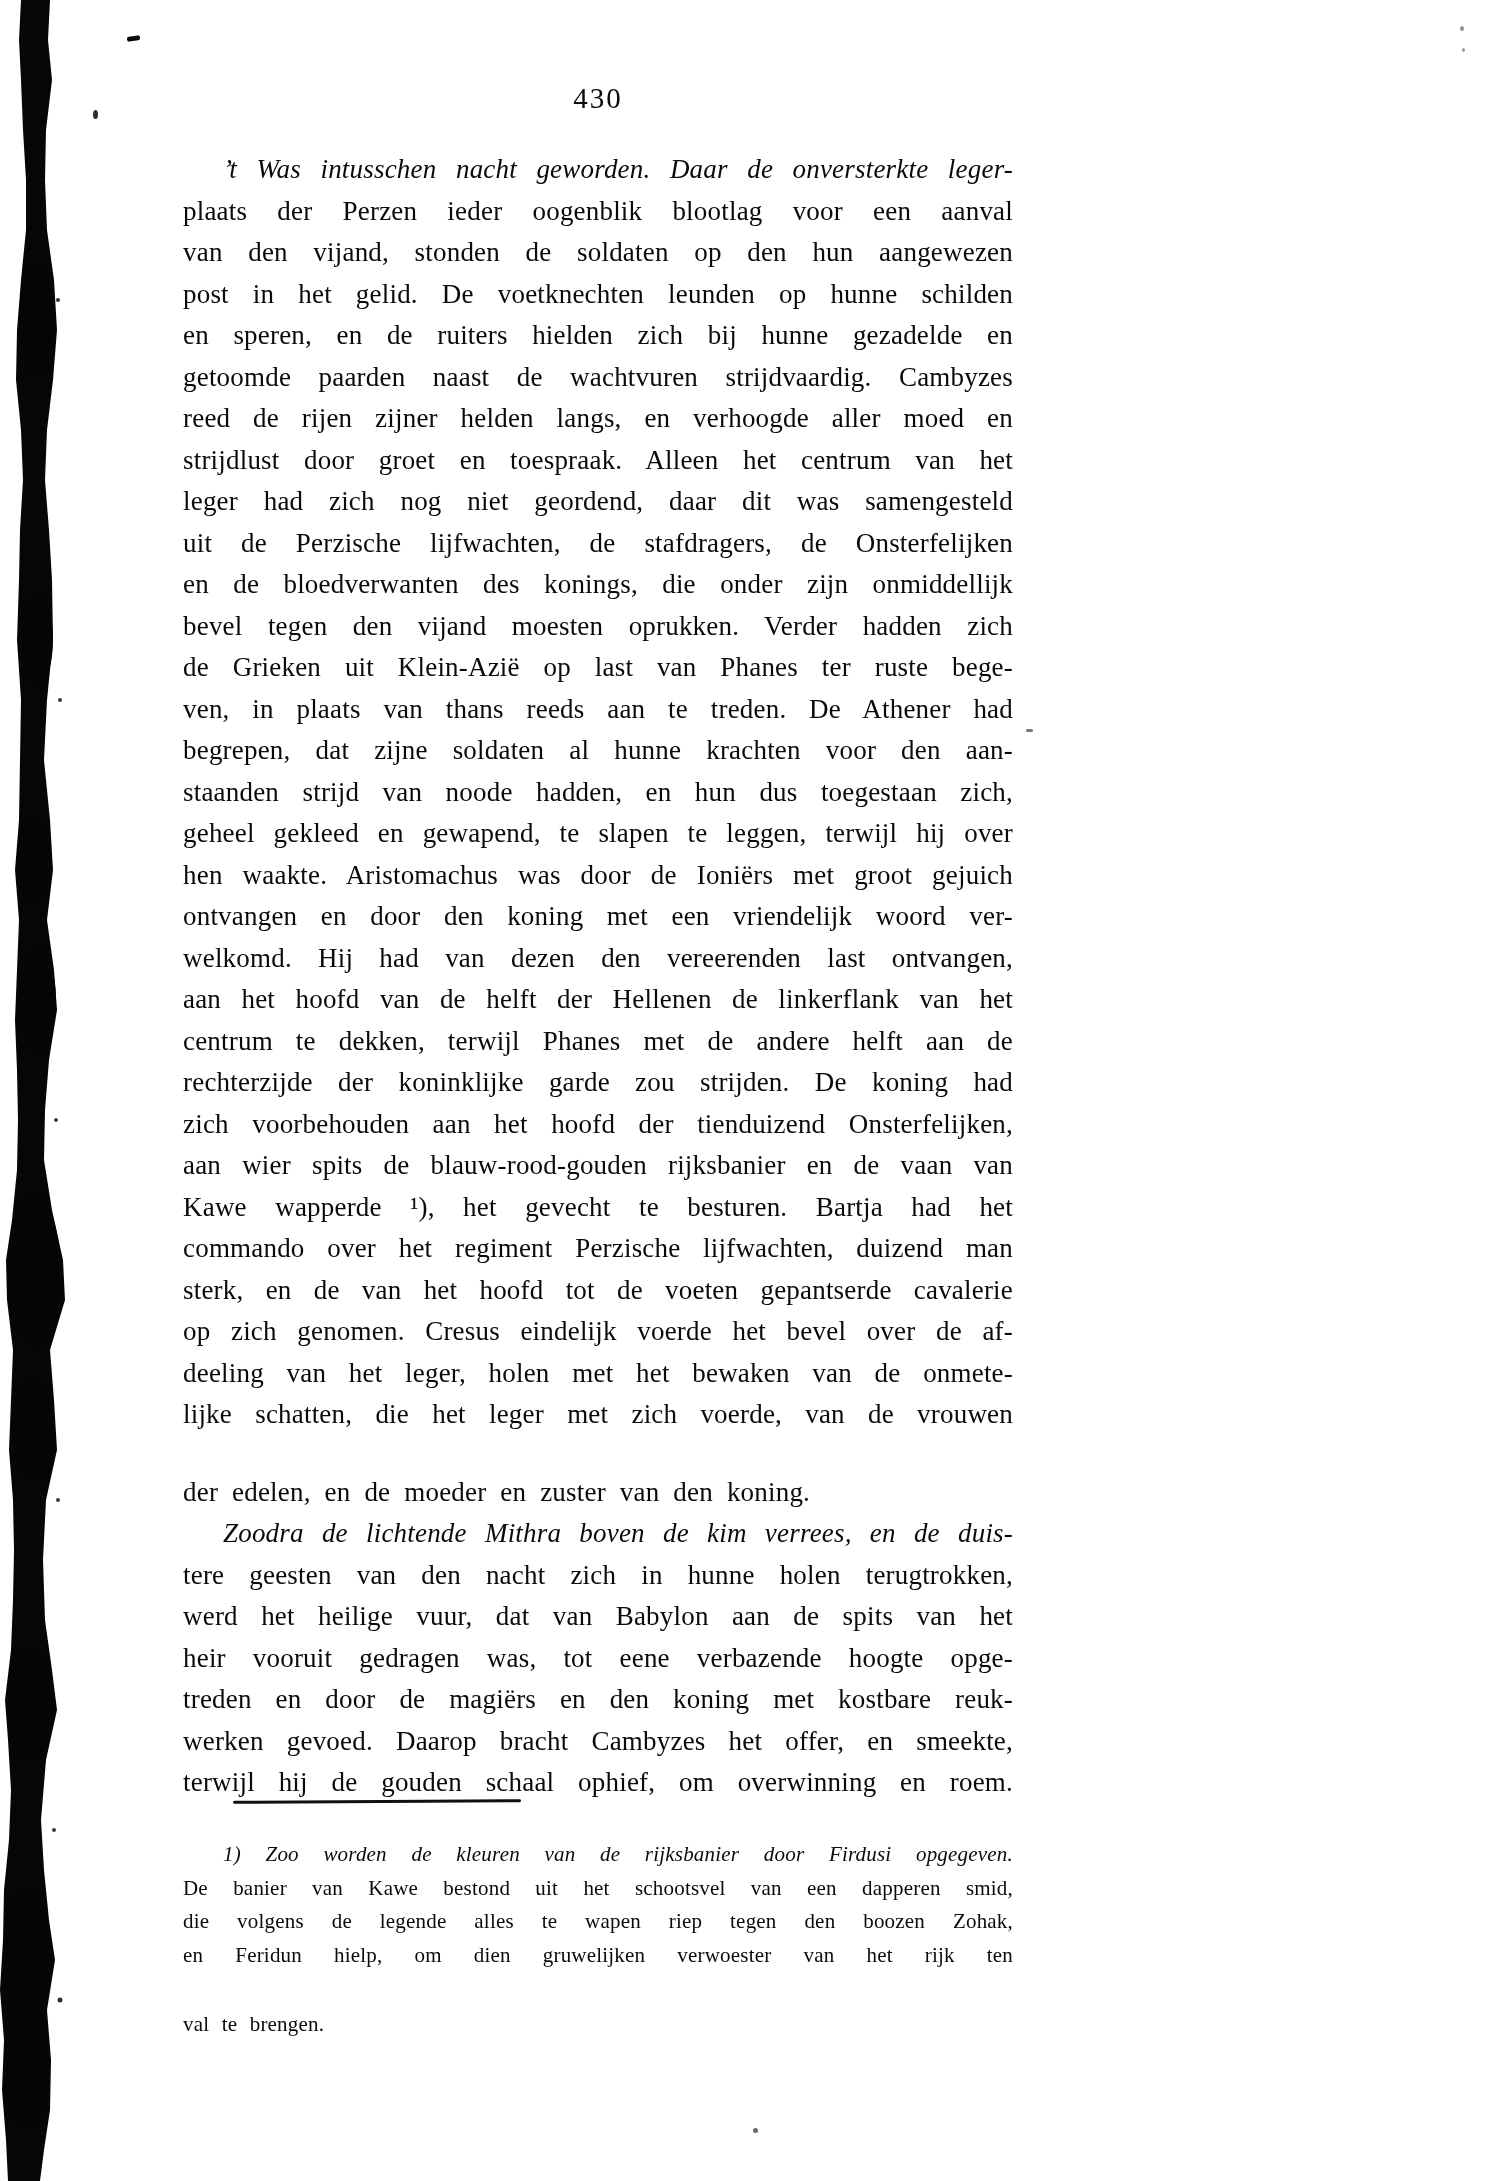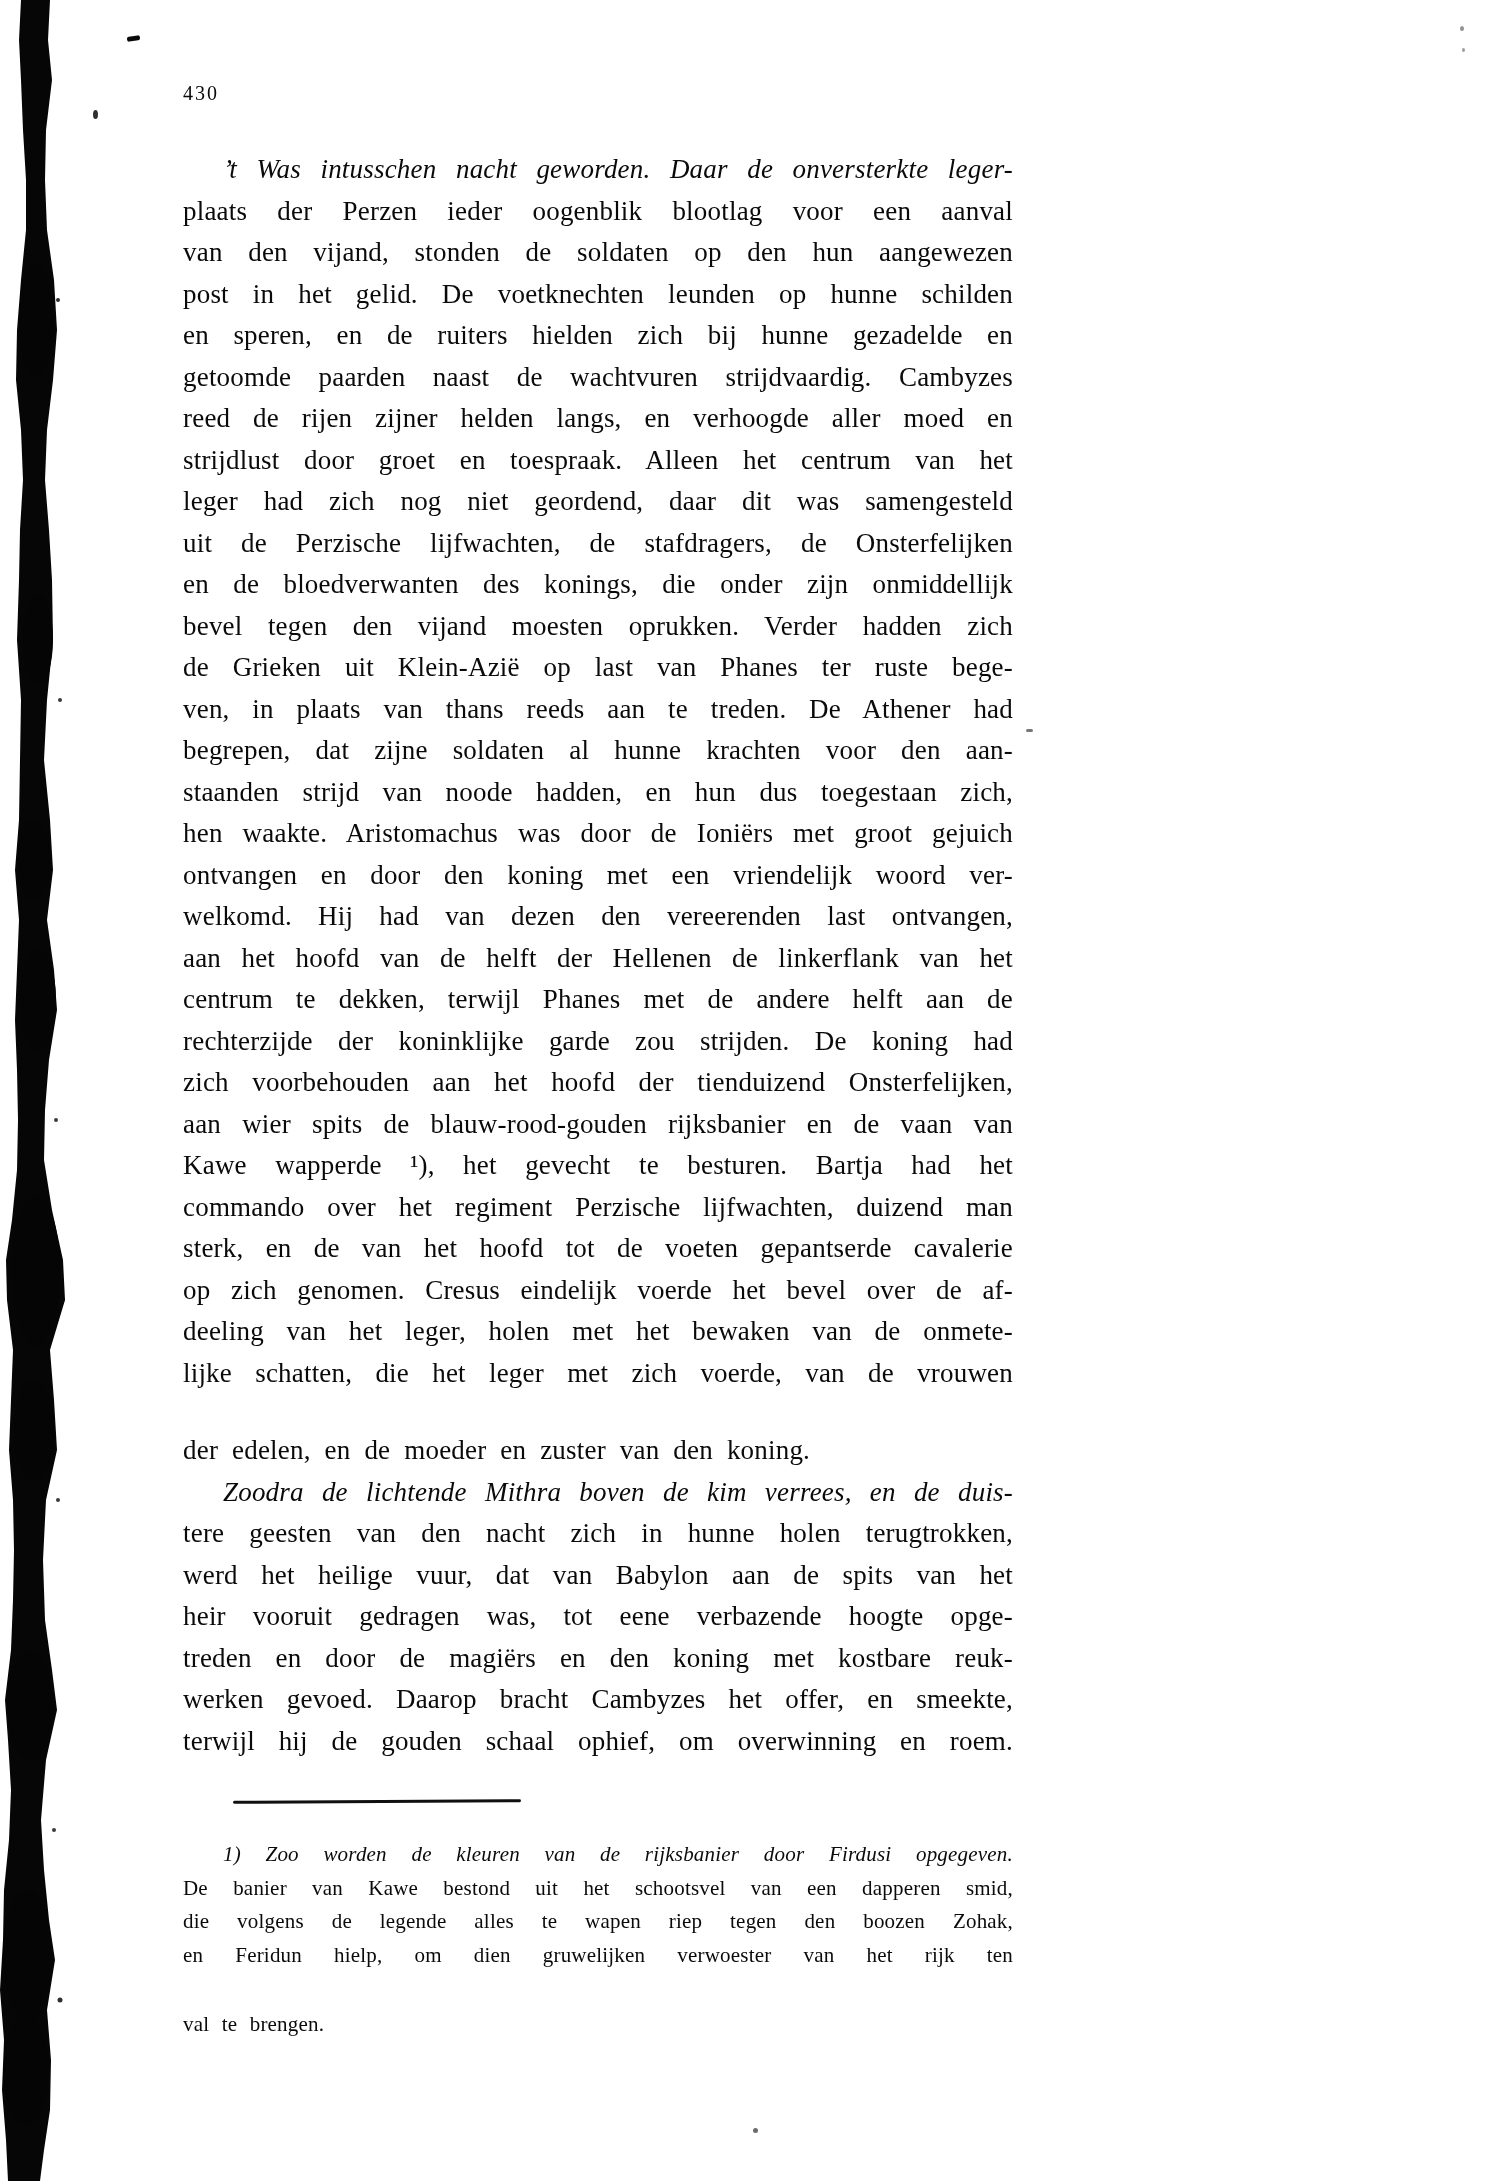--- a/index.html
+++ b/index.html
@@ -14,22 +14,22 @@
     background: #ffffff;
     overflow: hidden;
     font-family: "Liberation Serif", "DejaVu Serif", serif;
     color: #0a0a0a;
   }
   .page-number {
     position: absolute;
     left: 183px;
     top: 82px;
     width: 830px;
-    text-align: left;
-    font-size: 20px;
+    text-align: center;
+    font-size: 29px;
     letter-spacing: 2px;
   }
   .body-text {
     position: absolute;
     left: 183px;
     top: 149px;
     width: 830px;
     font-size: 27px;
     letter-spacing: 0.2px;
   }
@@ -132,20 +132,21 @@
       <div class="bline">reed de rijen zijner helden langs, en verhoogde aller moed en</div>
       <div class="bline">strijdlust door groet en toespraak. Alleen het centrum van het</div>
       <div class="bline">leger had zich nog niet geordend, daar dit was samengesteld</div>
       <div class="bline">uit de Perzische lijfwachten, de stafdragers, de Onsterfelijken</div>
       <div class="bline">en de bloedverwanten des konings, die onder zijn onmiddellijk</div>
       <div class="bline">bevel tegen den vijand moesten oprukken. Verder hadden zich</div>
       <div class="bline">de Grieken uit Klein-Azië op last van Phanes ter ruste bege-</div>
       <div class="bline">ven, in plaats van thans reeds aan te treden. De Athener had</div>
       <div class="bline">begrepen, dat zijne soldaten al hunne krachten voor den aan-</div>
       <div class="bline">staanden strijd van noode hadden, en hun dus toegestaan zich,</div>
+      <div class="bline">geheel gekleed en gewapend, te slapen te leggen, terwijl hij over</div>
       <div class="bline">hen waakte. Aristomachus was door de Ioniërs met groot gejuich</div>
       <div class="bline">ontvangen en door den koning met een vriendelijk woord ver-</div>
       <div class="bline">welkomd. Hij had van dezen den vereerenden last ontvangen,</div>
       <div class="bline">aan het hoofd van de helft der Hellenen de linkerflank van het</div>
       <div class="bline">centrum te dekken, terwijl Phanes met de andere helft aan de</div>
       <div class="bline">rechterzijde der koninklijke garde zou strijden. De koning had</div>
       <div class="bline">zich voorbehouden aan het hoofd der tienduizend Onsterfelijken,</div>
       <div class="bline">aan wier spits de blauw-rood-gouden rijksbanier en de vaan van</div>
       <div class="bline">Kawe wapperde ¹), het gevecht te besturen. Bartja had het</div>
       <div class="bline">commando over het regiment Perzische lijfwachten, duizend man</div>

